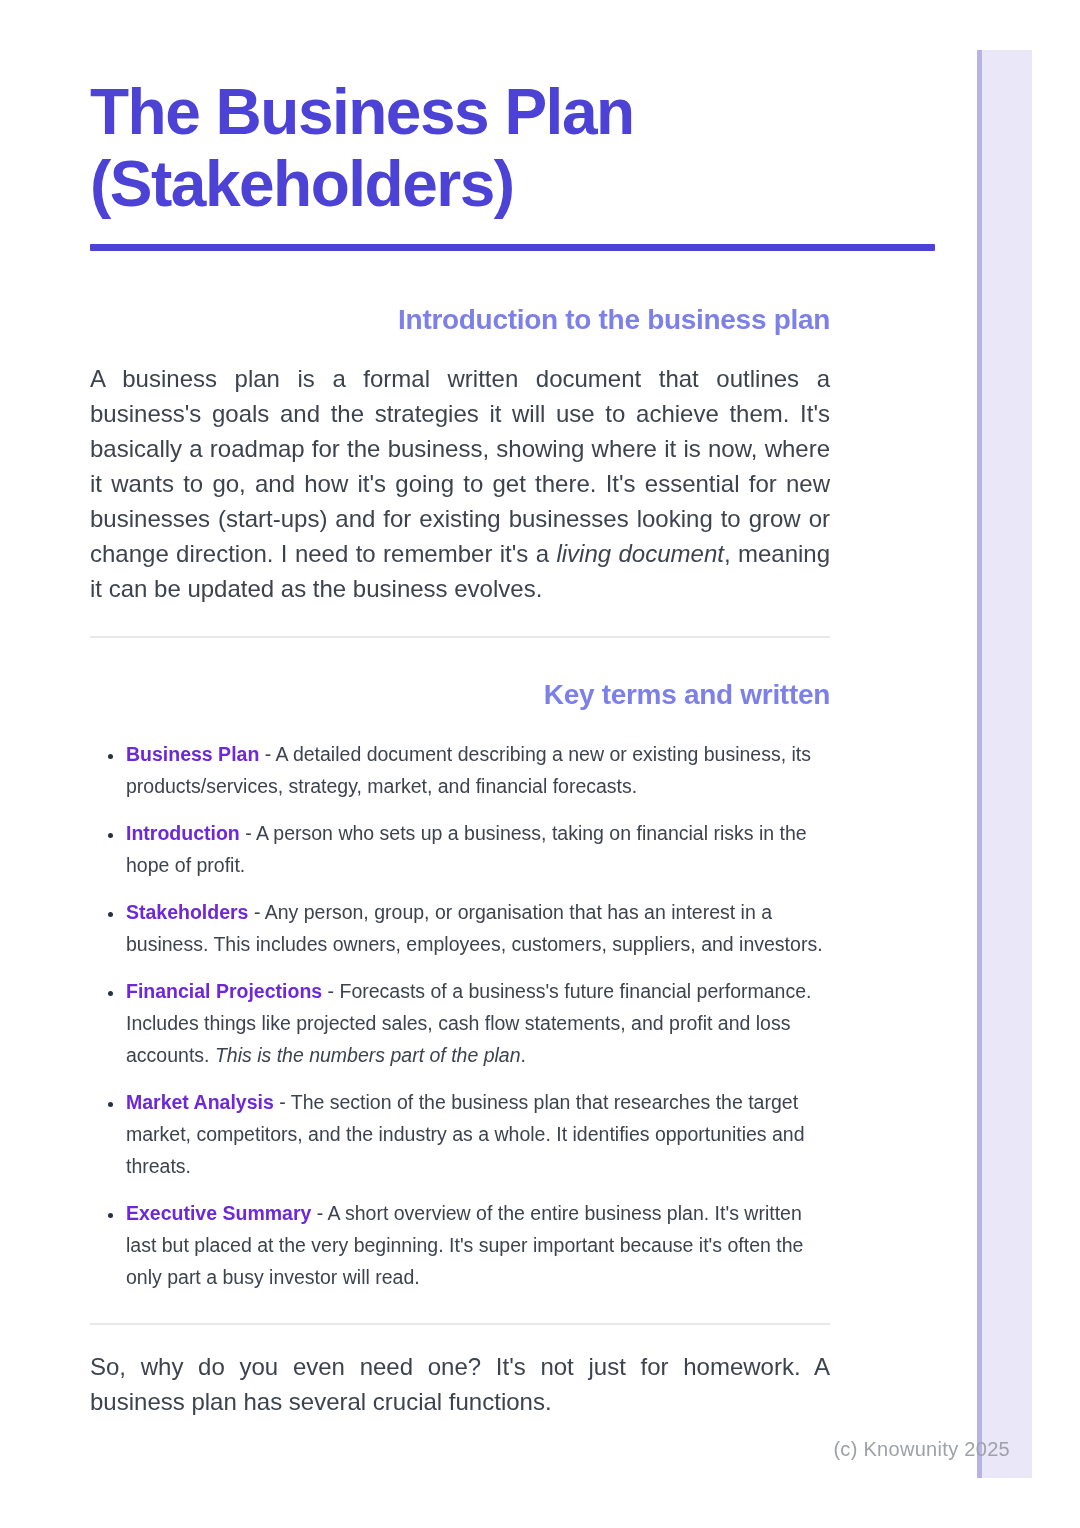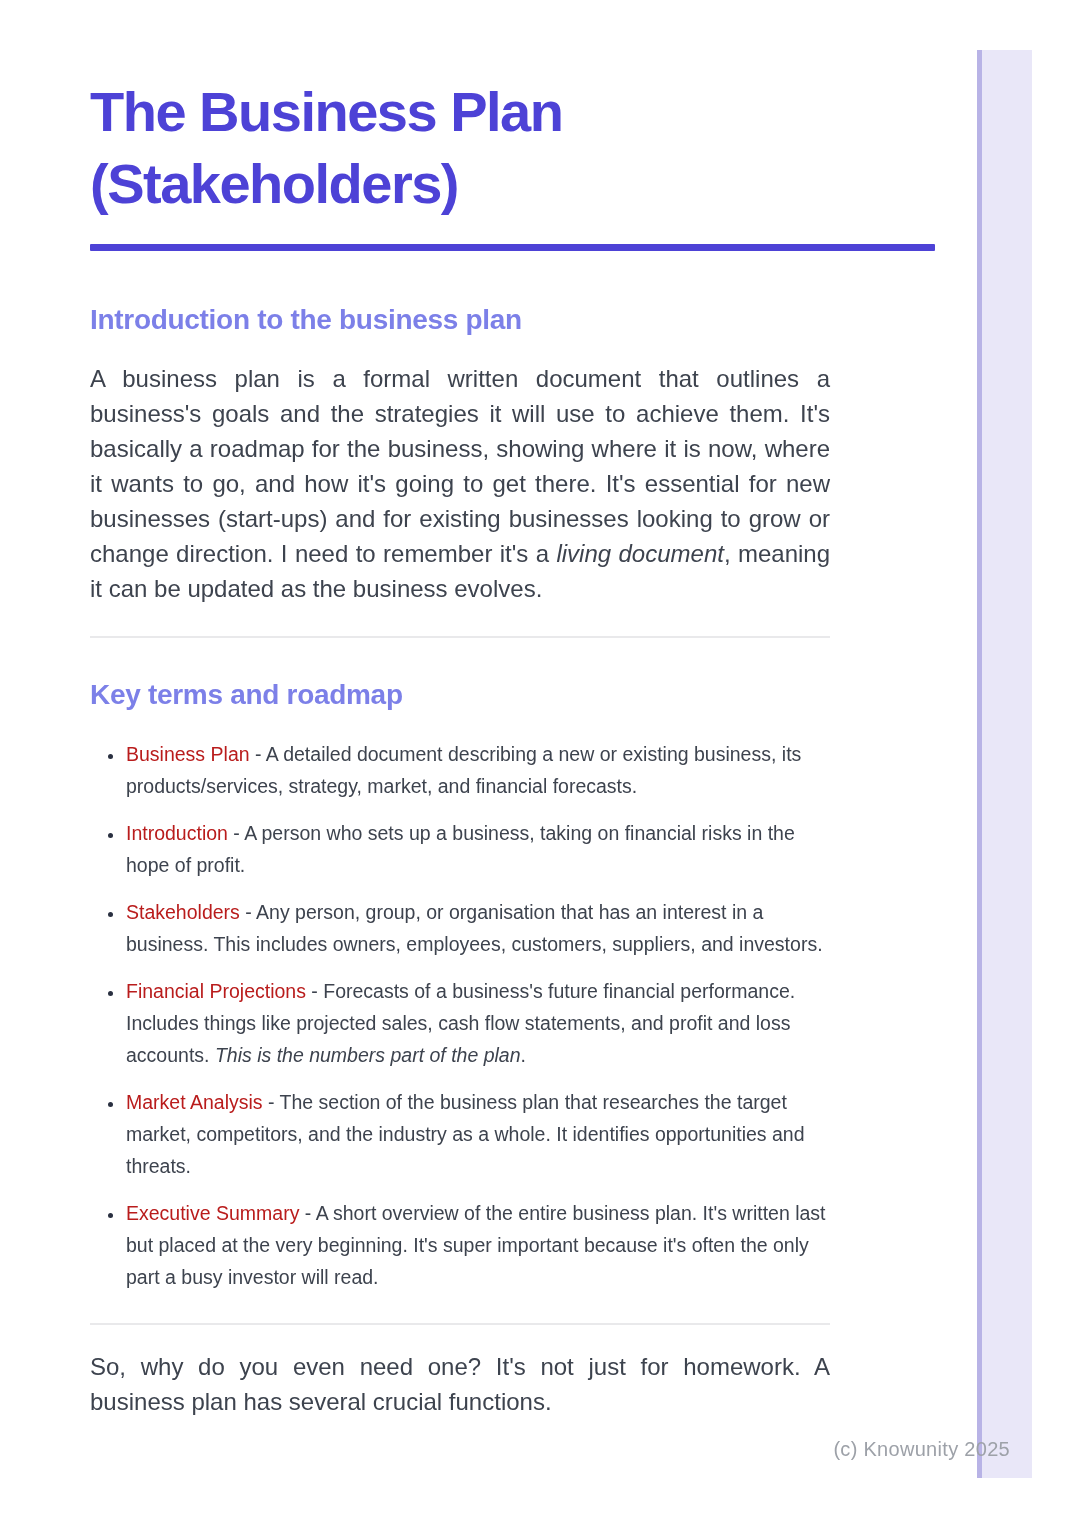--- a/index.html
+++ b/index.html
@@ -22,40 +22,41 @@
     border-left: 5px solid #b8b3e6;
   }
   .content {
     position: absolute;
     left: 90px;
     top: 0;
     width: 740px;
   }
   h1.doc-title {
     margin: 76px 0 0 0;
-    font-size: 56px;
+    font-size: 64px;
     line-height: 72px;
     font-weight: 800;
     letter-spacing: -1.5px;
     color: #4d42d6;
   }
   .title-rule {
     margin-top: 24px;
     width: 845px;
     height: 7px;
     background: #4d42d6;
     border-radius: 1px;
   }
   h2.section-heading {
     font-size: 28px;
     line-height: 34px;
     font-weight: 700;
     letter-spacing: -0.3px;
     color: #7c80e8;
     margin: 0;
+    text-align: right;
   }
   .sec-1 h2.section-heading { margin-top: 52px; }
   .sec-after h2.section-heading { margin-top: 40px; }
   p.body-par {
     margin: 24px 0 0 0;
     font-size: 24px;
     line-height: 35px;
     text-align: justify;
     color: #3d434e;
   }
@@ -71,21 +72,21 @@
     list-style: disc;
   }
   ul.terms-list li {
     font-size: 19.5px;
     line-height: 32px;
     margin-bottom: 15px;
     color: #3d434e;
     padding-left: 2px;
   }
   ul.terms-list li::marker { color: #2a3040; font-size: 16px; }
-  .term { font-weight: 400; color: #b91c1c; text-align: center; }
+  .term { font-weight: 700; color: #6d28d9; text-align: center; }
   .it { font-style: italic; }
   .watermark {
     position: absolute;
     top: 1438px;
     right: 70px;
     font-size: 20px;
     color: #9da1a8;
     letter-spacing: 0.3px;
     z-index: 3;
   }
@@ -99,21 +100,21 @@
   <div class="content">
     <h1 class="doc-title"><span>The Business Plan</span><br><span>(Stakeholders)</span></h1>
     <div class="title-rule"></div>
     <div id="sections">
         <div class="sec-1">
           <h2 class="section-heading">Introduction to the business plan</h2>
           <p class="body-par"><span>A business plan is a formal written document that outlines a business's goals and the strategies it will use to achieve them. It's basically a roadmap for the business, showing where it is now, where it wants to go, and how it's going to get there. It's essential for new businesses (start-ups) and for existing businesses looking to grow or change direction. I need to remember it's a </span><span class="it">living document</span><span>, meaning it can be updated as the business evolves.</span></p>
         </div>
         <hr class="divider">
         <div class="sec-after">
-          <h2 class="section-heading">Key terms and roadmap</h2>
+          <h2 class="section-heading">Key terms and written</h2>
           <ul class="terms-list">
             <li><span class="term">Business Plan</span><span> - A detailed document describing a new or existing business, its products/services, strategy, market, and financial forecasts.</span></li>
             <li><span class="term">Introduction</span><span> - A person who sets up a business, taking on financial risks in the hope of profit.</span></li>
             <li><span class="term">Stakeholders</span><span> - Any person, group, or organisation that has an interest in a business. This includes owners, employees, customers, suppliers, and investors.</span></li>
             <li><span class="term">Financial Projections</span><span> - Forecasts of a business's future financial performance. Includes things like projected sales, cash flow statements, and profit and loss accounts. </span><span class="it">This is the numbers part of the plan</span><span>.</span></li>
             <li><span class="term">Market Analysis</span><span> - The section of the business plan that researches the target market, competitors, and the industry as a whole. It identifies opportunities and threats.</span></li>
             <li><span class="term">Executive Summary</span><span> - A short overview of the entire business plan. It's written last but placed at the very beginning. It's super important because it's often the only part a busy investor will read.</span></li>
           </ul>
         </div>
         <hr class="divider">

